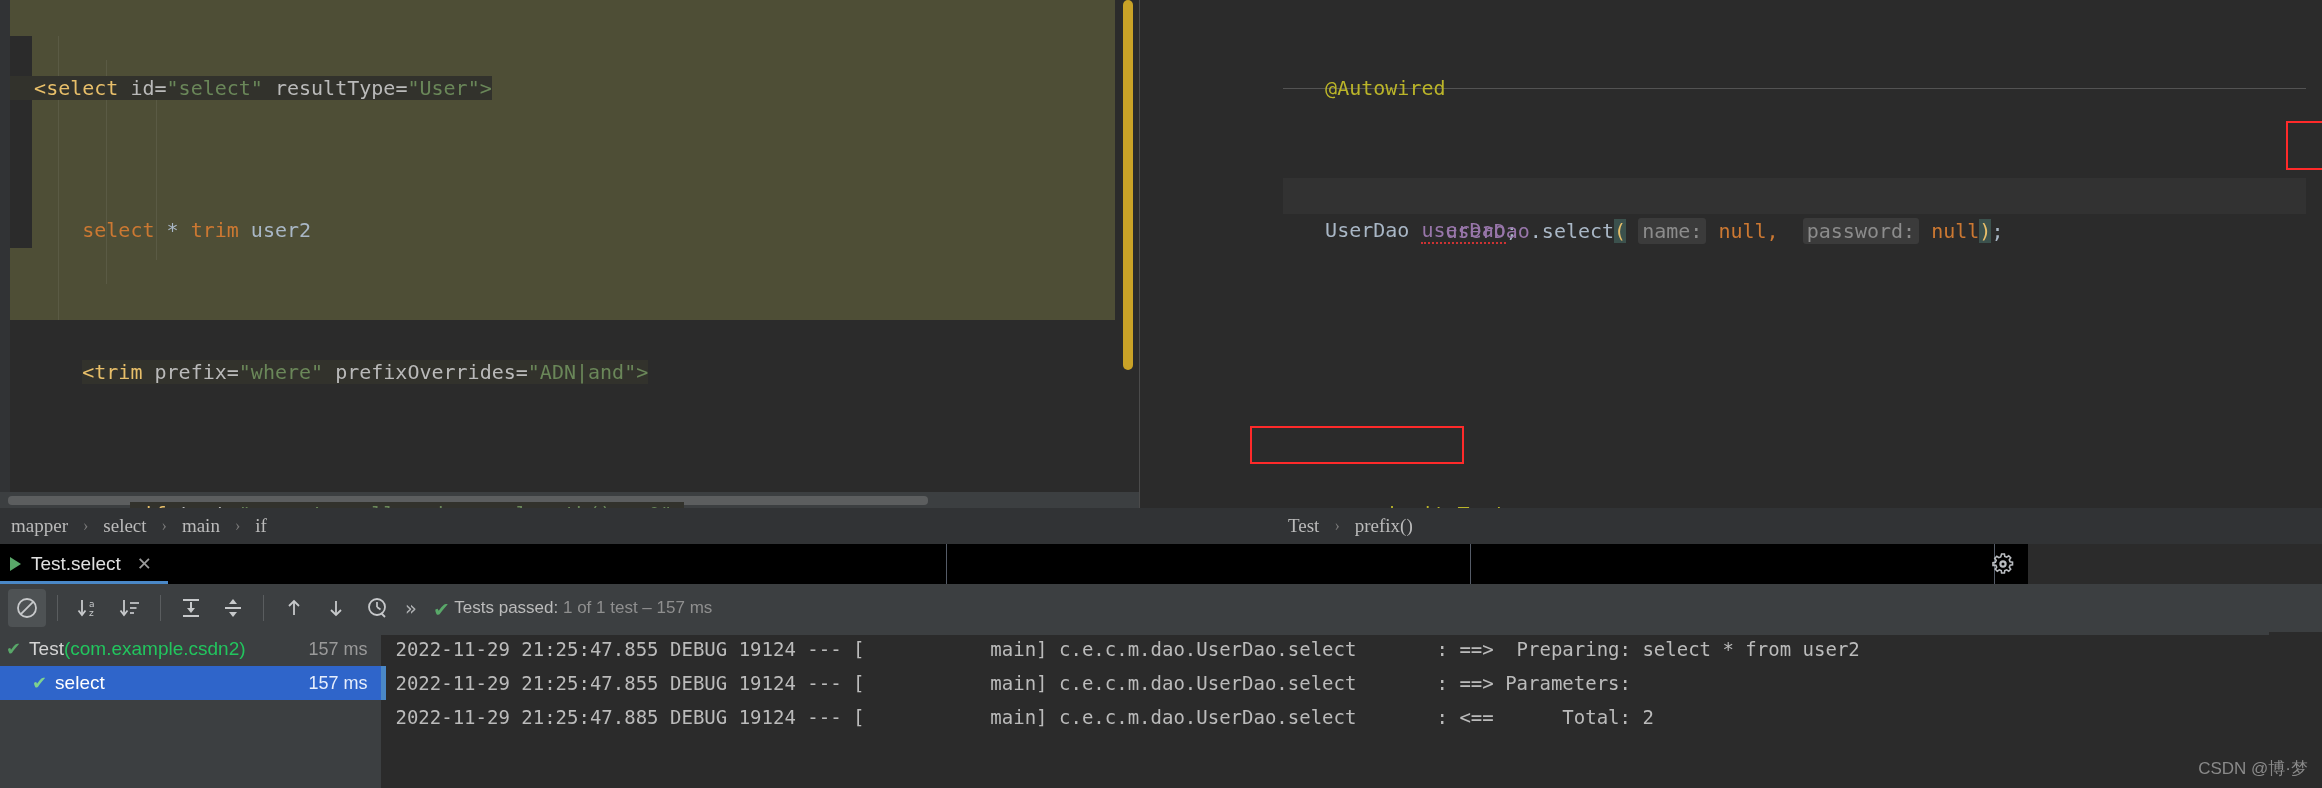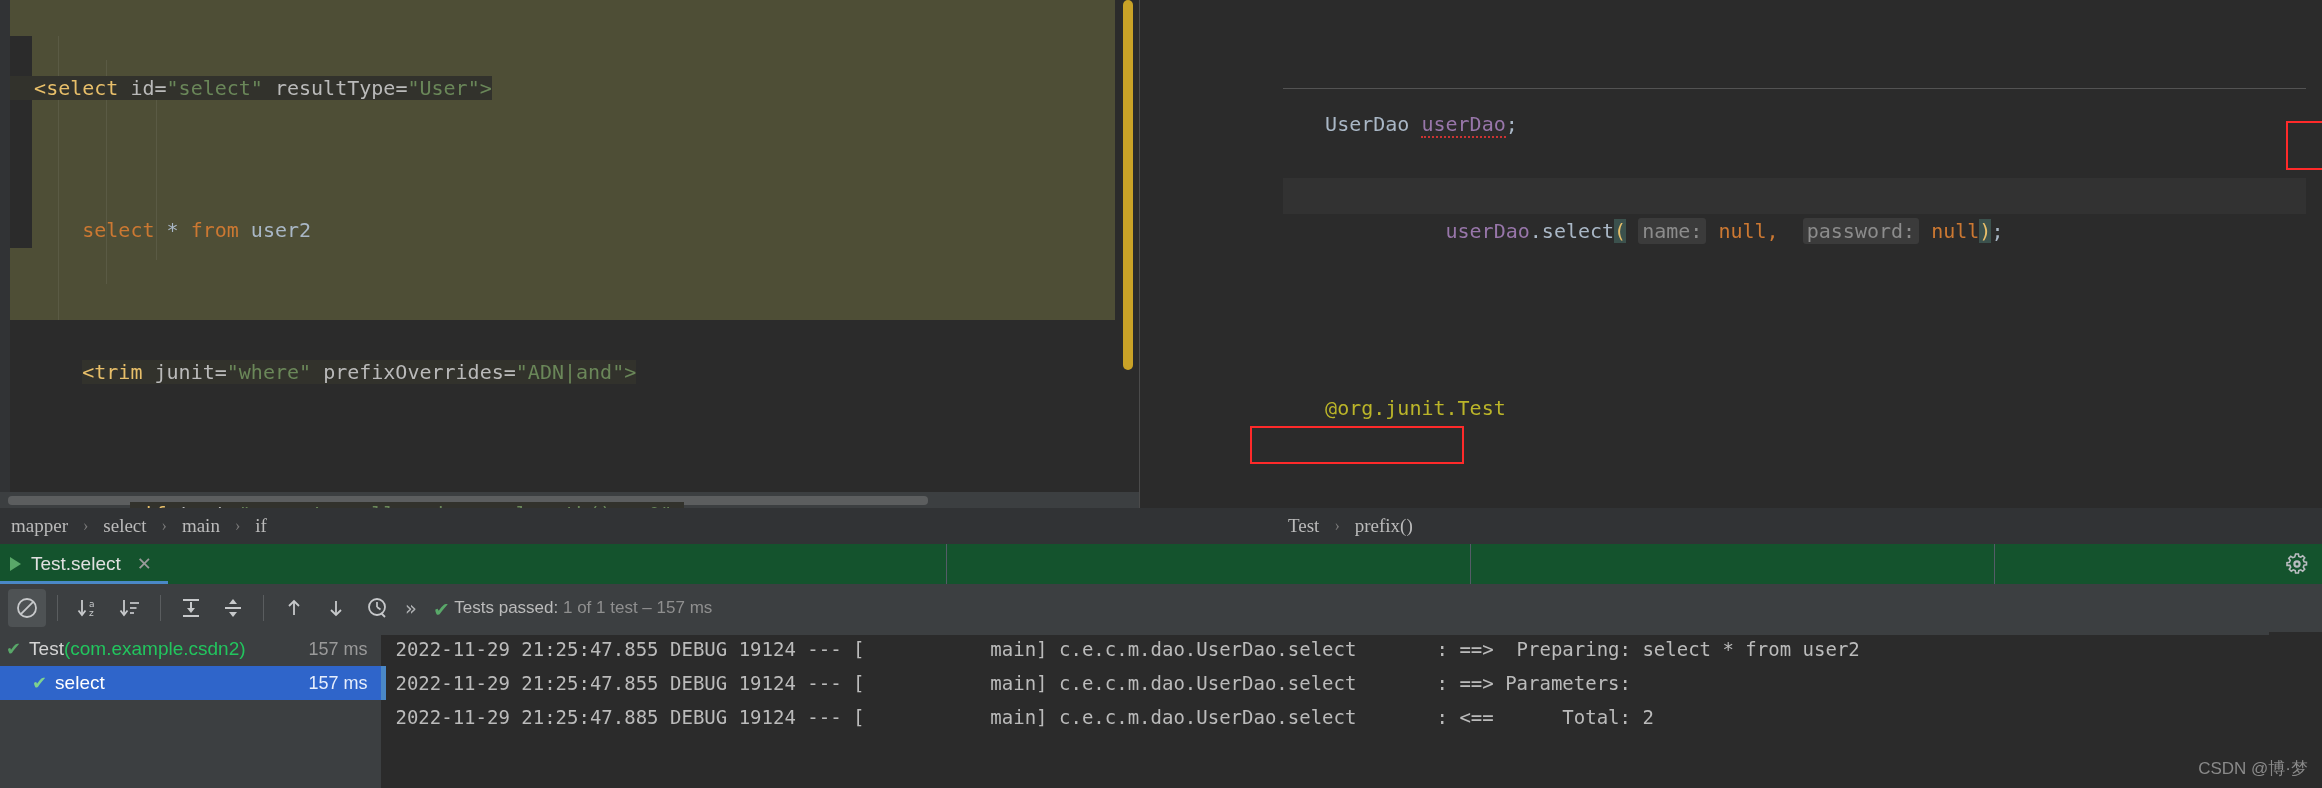--- a/index.html
+++ b/index.html
@@ -149,22 +149,22 @@
     font-family: Liberation Serif, serif;
     font-size: 19px; color: #bbbbbb;
   }
   .crumb { padding: 0 3px; }
   .crumb-sep { color: #7a7a7a; padding: 0 12px; font-size: 16px; }
   .bc-left { display: flex; align-items: center; padding-left: 8px; }
   .bc-right { display: flex; align-items: center; position: absolute; left: 1285px; }
 
   
   .run-tabbar {
-    position: absolute; left: 0; top: 544px; width: 2322px; height: 40px;
-    background: #14532d;
+    position: absolute; left: 0; top: 544px; width: 2028px; height: 40px;
+    background: #000000;
     display: flex; align-items: flex-end;
   }
   .run-tab {
     display: flex; align-items: center; gap: 10px;
     height: 40px; padding: 0 16px 0 10px;
     font-family: "Liberation Sans", sans-serif;
     font-size: 19px; color: #e0e0e0;
     position: relative;
   }
   .run-tab::after {
@@ -271,23 +271,23 @@
       <div class="sel-block" style="left:32px;  top:36px;  width:1083px; height:284px;"></div>
       <div class="sel-block" style="left:10px;  top:248px; width:130px;  height:72px;"></div>
 
       <div class="xml-indent-guide" style="left:58px;  top:36px;  height:284px;"></div>
       <div class="xml-indent-guide" style="left:106px; top:60px;  height:224px;"></div>
       <div class="xml-indent-guide" style="left:156px; top:84px;  height:176px;"></div>
 
       <div class="xml-code xml-layer">
         <span class="ln"><span class="hl">  <span class="tag">&lt;select</span><span class="attr"> </span><span class="attr">id</span><span class="attr">=</span><span class="val">"select"</span><span class="attr"> </span><span class="attr">resultType</span><span class="attr">=</span><span class="val">"User"&gt;</span></span></span>
 
-        <span class="ln">      <span class="kw">select</span><span class="txt"> </span><span class="txt">* </span><span class="kw">from</span><span class="txt"> user2</span></span>
-
-        <span class="ln">      <span class="hl"><span class="tag">&lt;trim</span><span class="attr"> </span><span class="attr">junit</span><span class="attr">=</span><span class="val">"where"</span><span class="attr"> </span><span class="attr">prefixOverrides</span><span class="attr">=</span><span class="val">"ADN|and"&gt;</span></span></span>
+        <span class="ln">      <span class="kw">select</span><span class="txt"> </span><span class="txt">* </span><span class="kw">trim</span><span class="txt"> user2</span></span>
+
+        <span class="ln">      <span class="hl"><span class="tag">&lt;trim</span><span class="attr"> </span><span class="attr">prefix</span><span class="attr">=</span><span class="val">"where"</span><span class="attr"> </span><span class="attr">prefixOverrides</span><span class="attr">=</span><span class="val">"ADN|and"&gt;</span></span></span>
 
         <span class="ln">          <span class="hl"><span class="tag">&lt;if</span><span class="attr"> </span><span class="attr">test</span><span class="attr">=</span><span class="val">"name != null and name.length() &gt; 0"&gt;</span></span></span>
 
         
 
         
 
         
 
         
@@ -310,20 +310,21 @@
       </div>
     </div>
 
     <div class="pane-divider"></div>
 
     <div class="pane-right">
 
       <div class="meth-sep" style="left:140px; top:88px; width:1039px;"></div>
 
       <div class="java-code">
+        <span class="ln">  <span class="ann">@Autowired</span></span>
 
         <span class="ln">  <span class="type">UserDao </span><span class="fieldname squig">userDao</span><span class="plain">;</span></span>
 
         <span class="ln"> </span>
 
         <span class="ln">  <span class="ann">@org.junit.Test</span></span>
 
         
 
         

